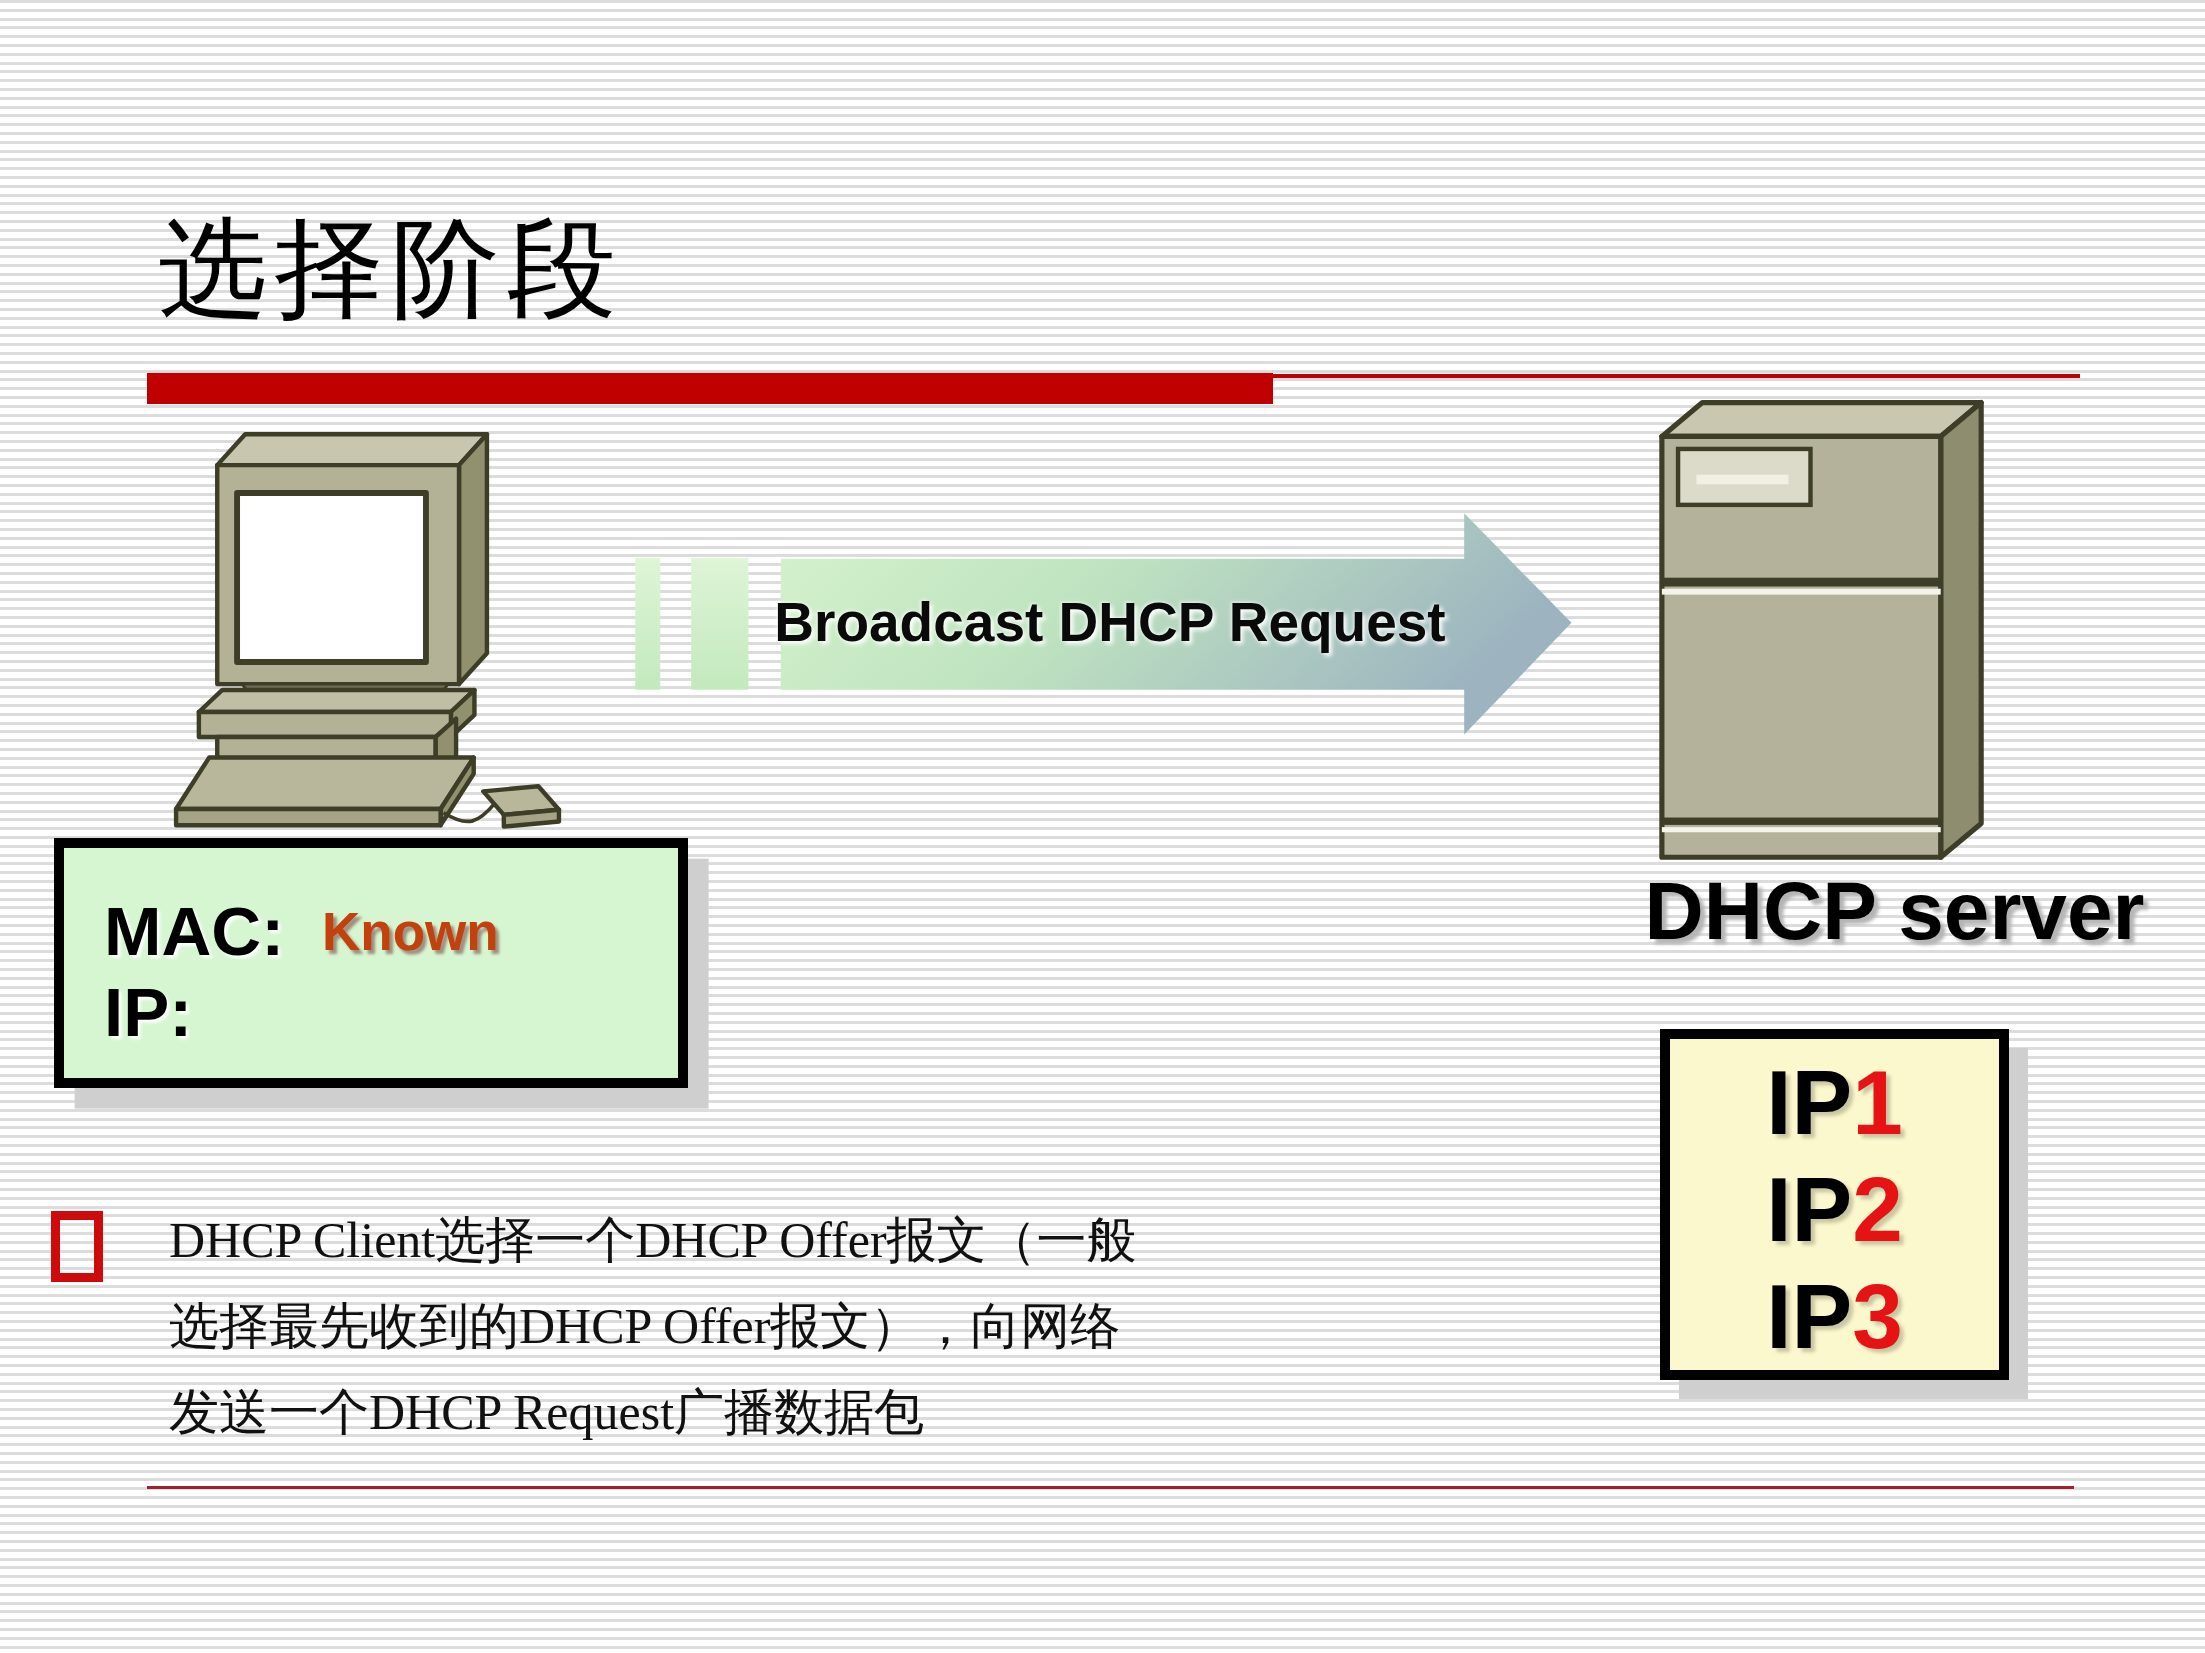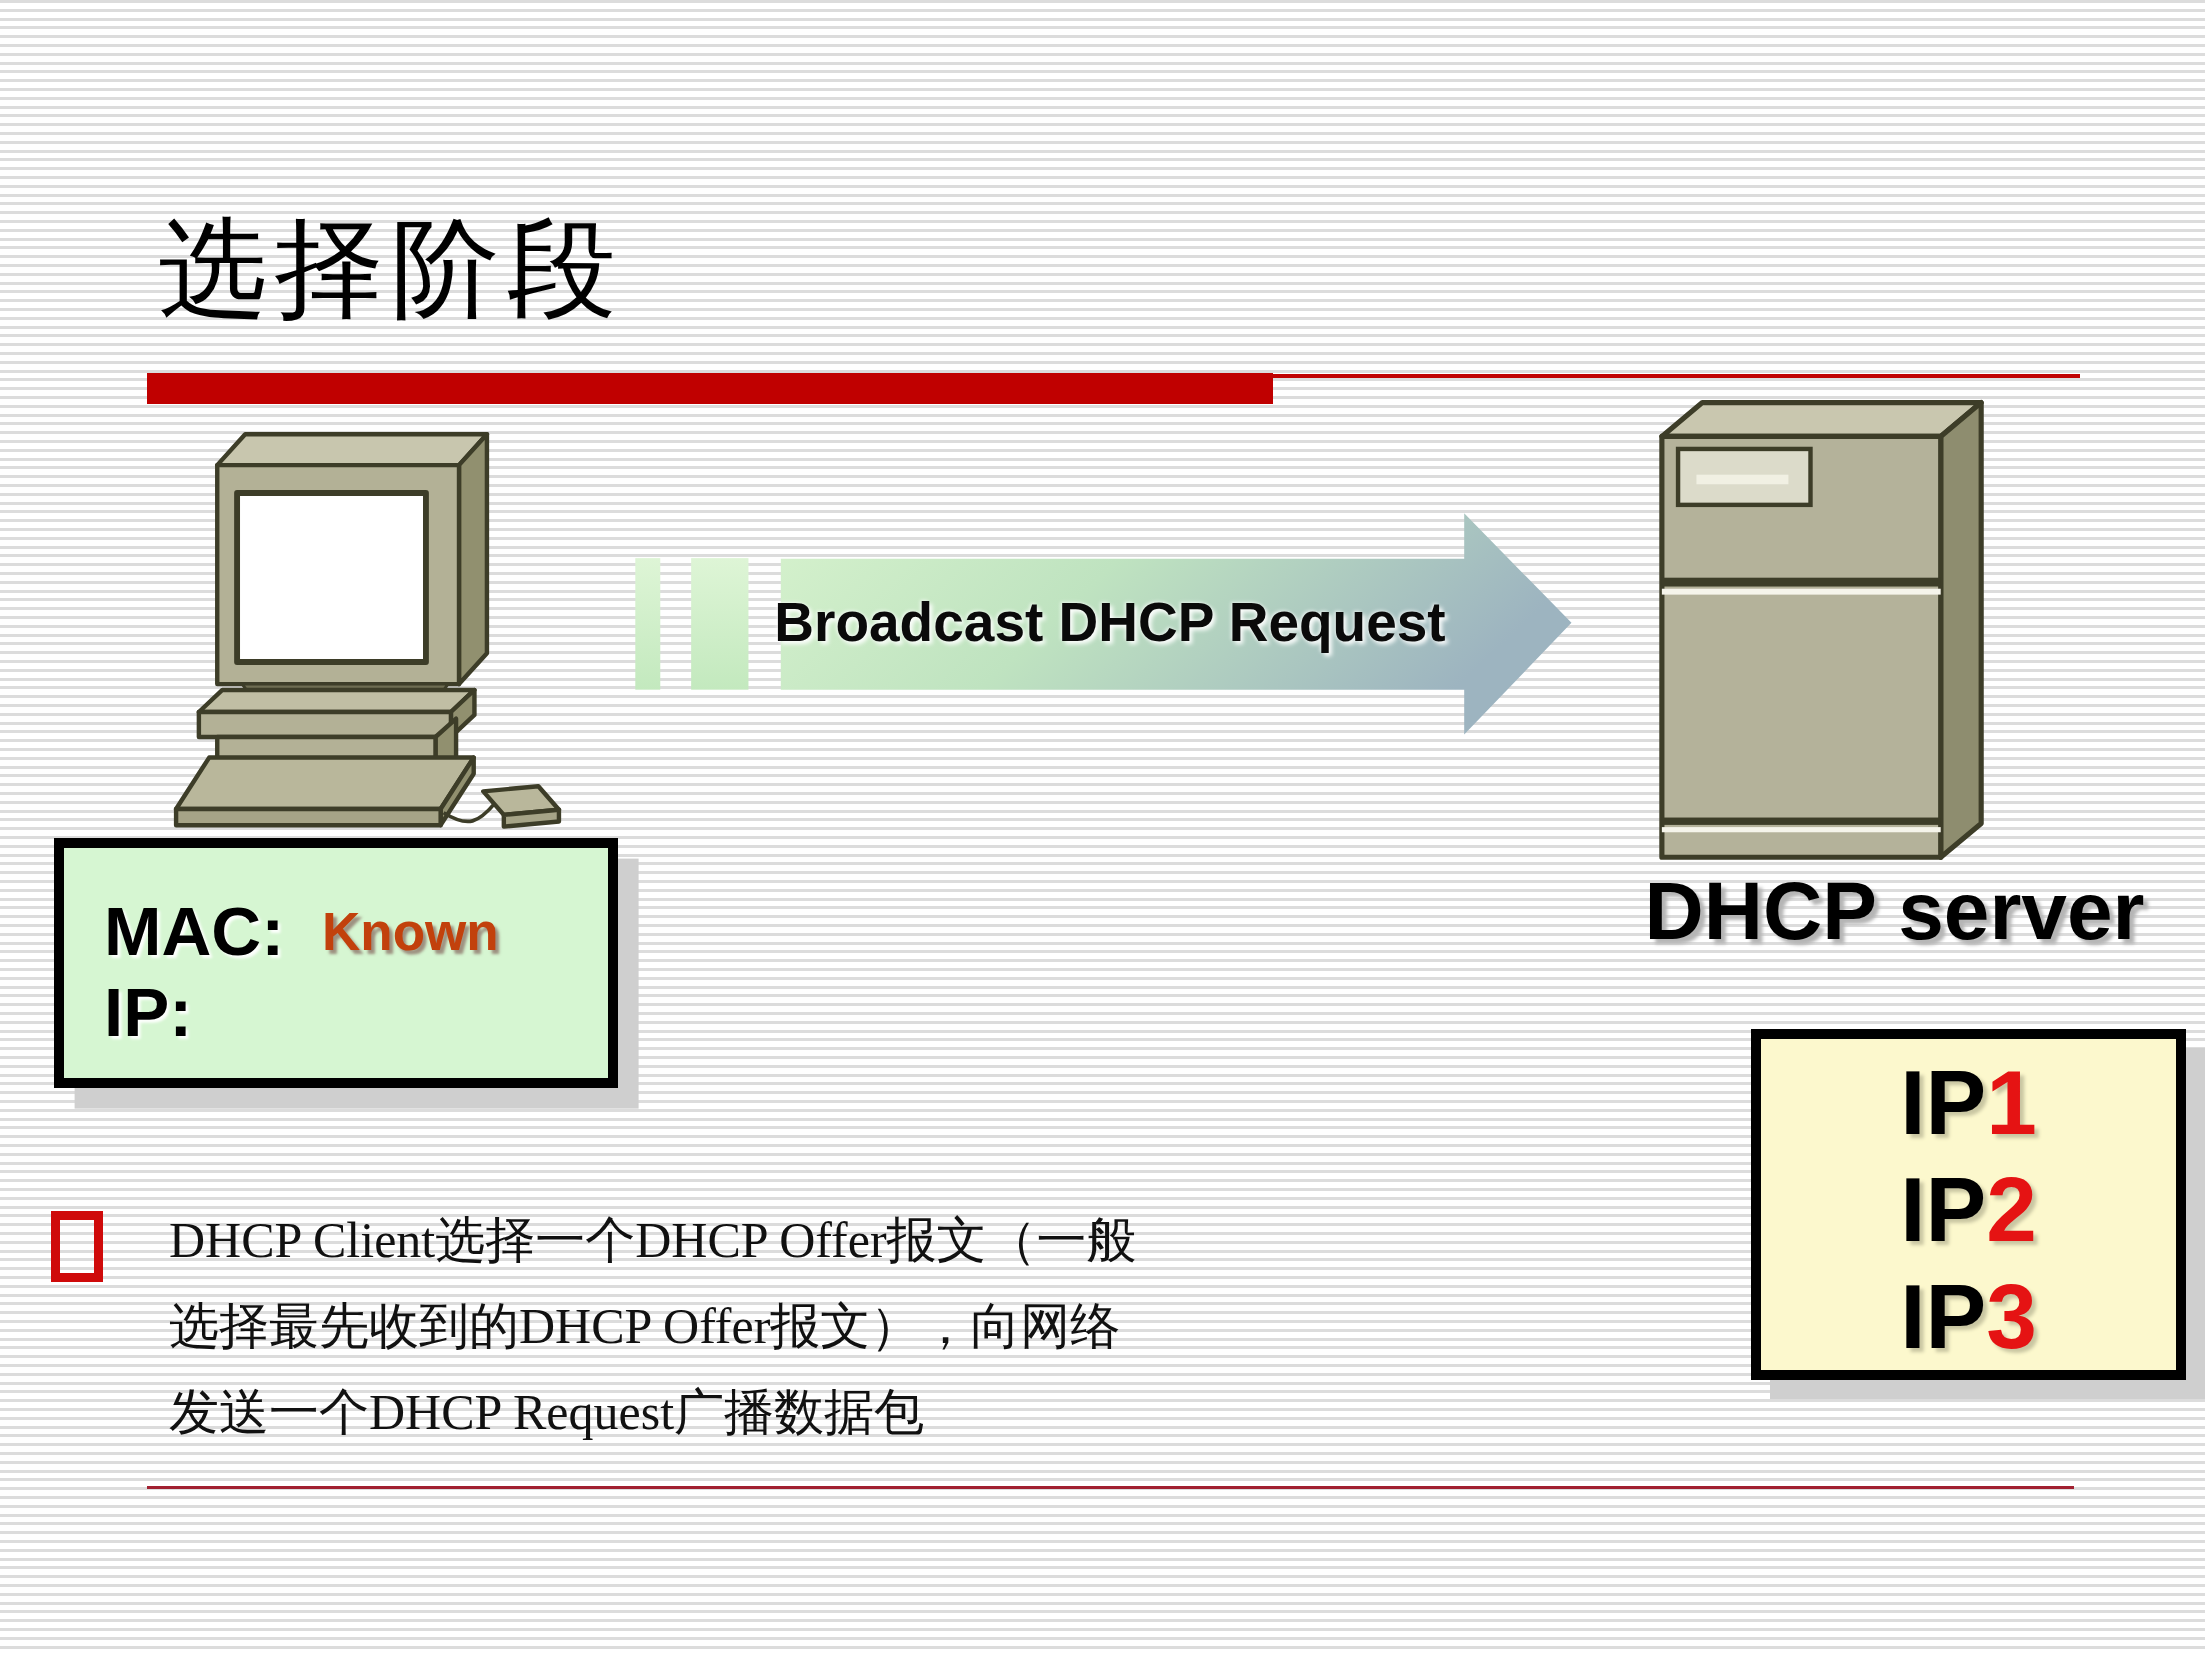--- a/index.html
+++ b/index.html
@@ -20,41 +20,41 @@
   }
   .rule-thin{left:147px;top:374px;width:1933px;height:3.7px;background:#c00000;}
   .rule-thick{left:147px;top:373px;width:1126px;height:31px;background:#c00000;}
   .arrow-label{
     left:691px;top:591px;width:838px;
     text-align:center;font-size:55px;line-height:63px;font-weight:bold;color:#0a0a0a;
     text-shadow:2.9px 2.9px 4.4px rgba(255,255,255,.95), -1.5px -1.5px 3.7px rgba(255,255,255,.7);
     white-space:nowrap;
   }
   .client-box{
-    left:54px;top:838px;width:564px;height:250px;
+    left:54px;top:838px;width:634px;height:250px;
     box-sizing:border-box;border:10.3px solid #000;background:#d6f6d2;
     box-shadow:20.6px 20.6px 0 0 #cfcfcf;
     padding:43px 0 0 40px;
   }
   .client-row{display:flex;height:81px;align-items:center;}
   .client-label{
     width:218px;font-size:69px;font-weight:bold;color:#000;
     text-shadow:2.9px 2.9px 2.9px rgba(255,255,255,.95);
   }
   .client-value{
     font-size:53px;font-weight:bold;color:#c2410c;
     text-shadow:3.7px 3.7px 2.9px rgba(110,60,60,.55);
   }
   .server-title{
     left:1626px;top:867px;width:537px;text-align:center;
     font-size:82px;line-height:87px;font-weight:bold;color:#000;
     text-shadow:5.1px 5.1px 3.7px #b5b5b5;white-space:nowrap;
   }
   .server-box{
-    left:1751px;top:1029px;width:435px;height:351px;
+    left:1660px;top:1029px;width:349px;height:351px;
     box-sizing:border-box;border:10.3px solid #000;background:#fcf8cd;
     box-shadow:19px 19px 0 0 #cfcfcf;
     padding-top:10.3px;text-align:center;
   }
   .ip-line{
     font-size:91px;line-height:107px;font-weight:bold;color:#000;
     text-shadow:4.4px 4.4px 3.7px #c9c6a2;
   }
   .ip-num{color:#e51313;}
   .bullet-square{

